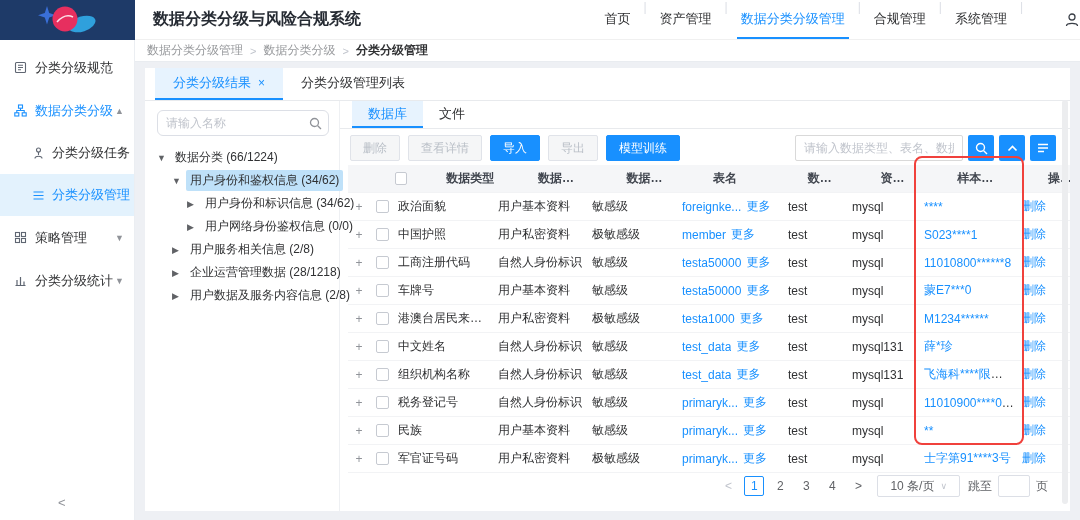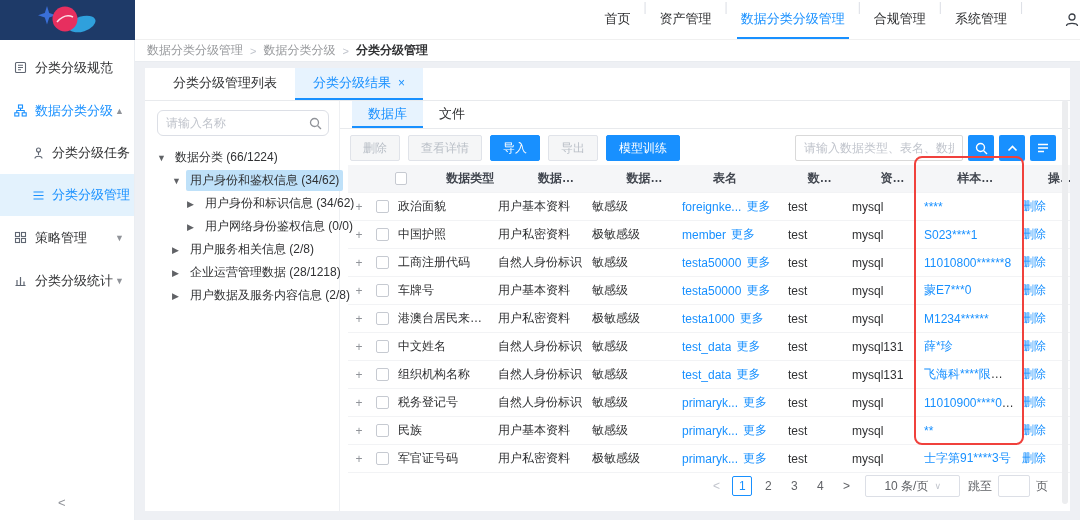--- a/index.html
+++ b/index.html
@@ -91,21 +91,21 @@
   .link { color:#1890ff; cursor:pointer; }
   .tname { max-width:64px; overflow:hidden; white-space:nowrap; text-overflow:ellipsis; display:inline-block; }
   .more { margin-left:5px; flex:none;font-family:Liberation Serif, serif; }
   .smp-val { color:#1890ff; }
 
   
   .pagination { position:absolute; right:22px; bottom:14px; display:flex; align-items:center; font-size:12px; color:#606266; }
   .pg { min-width:20px; height:20px; display:flex; align-items:center; justify-content:center; margin:0 3px; cursor:pointer; border-radius:2px; }
   .pg.arrow-prev { color:#c0c4cc; }
   .pg.current { border:1px solid #1890ff; color:#1890ff; }
-  .pg-size { border:1px solid #dcdfe6; border-radius:2px; height:22px; display:flex; align-items:center; padding:0 18px; margin:0 8px 0 6px; color:#606266; cursor:pointer; }
+  .pg-size { border:1px solid #dcdfe6; border-radius:2px; height:22px; display:flex; align-items:center; padding:0 12px; margin:0 8px 0 6px; color:#606266; cursor:pointer; }
   .pg-size .v { margin-left:6px; color:#c0c4cc; font-size:9px; }
   .jump-input { width:32px; height:22px; border:1px solid #dcdfe6; border-radius:2px; margin:0 6px; outline:none; padding:0 4px; font-family:inherit; }
 
   
   .red-box { position:absolute; left:914px; top:156px; width:110px; height:289px; border:2px solid #f0413c; border-radius:8px; pointer-events:none; z-index:9; }
   .scroll-track { position:absolute; right:12px; top:100px; width:6px; height:404px; background:#ecedef; border-radius:3px; }
 </style>
 </head>
 <body>
 
@@ -113,20 +113,21 @@
   <div class="logo-block">
     <span class="ic">
       <svg width="66" height="30" viewBox="0 0 66 30">
         <path d="M12 1 L14.2 8 L21 10.2 L14.2 12.4 L12 19.4 L9.8 12.4 L3 10.2 L9.8 8 Z" fill="#3a6fd8"></path>
         <ellipse cx="47" cy="19" rx="14" ry="7.5" fill="#2fa0dc" transform="rotate(-18 47 19)"></ellipse>
         <circle cx="30" cy="14" r="12.5" fill="#e72f5f"></circle>
         <path d="M22 17 Q30 8 38 12" stroke="#ffffff" stroke-width="1.6" fill="none" opacity="0.85"></path>
       </svg>
     </span>
   </div>
+  <div class="app-title">数据分类分级与风险合规系统</div>
   <div class="topnav">
       <span class="nav-item">首页</span>
       <span class="nav-sep">|</span>
       <span class="nav-item">资产管理</span>
       <span class="nav-sep">|</span>
       <span class="nav-item active">数据分类分级管理</span>
       <span class="nav-sep">|</span>
       <span class="nav-item">合规管理</span>
       <span class="nav-sep">|</span>
       <span class="nav-item">系统管理</span>
@@ -209,26 +210,26 @@
         <span class="lbl">分类分级统计</span>
         <span class="chev">▼</span>
       </div>
     </div>
   <span class="side-collapse">&lt;</span>
 </div>
 
 <div class="content">
   <div class="card">
     <div class="page-tabs" id="page-tabs">
-        <div class="ptab">
-          <span>分类分级管理列表</span>
-        </div>
         <div class="ptab active">
           <span>分类分级结果</span>
           <span class="close">×</span>
+        </div>
+        <div class="ptab">
+          <span>分类分级管理列表</span>
         </div>
       </div>
 
     <div class="panel-left">
       <div class="search-box">
         <input type="text" placeholder="请输入名称" style="">
         <span class="ic">
           <svg width="13" height="13" viewBox="0 0 13 13" fill="none" stroke="#909399" stroke-width="1.3">
             <circle cx="5.5" cy="5.5" r="4"></circle>
               <path d="M8.7 8.7 L12 12"></path>

